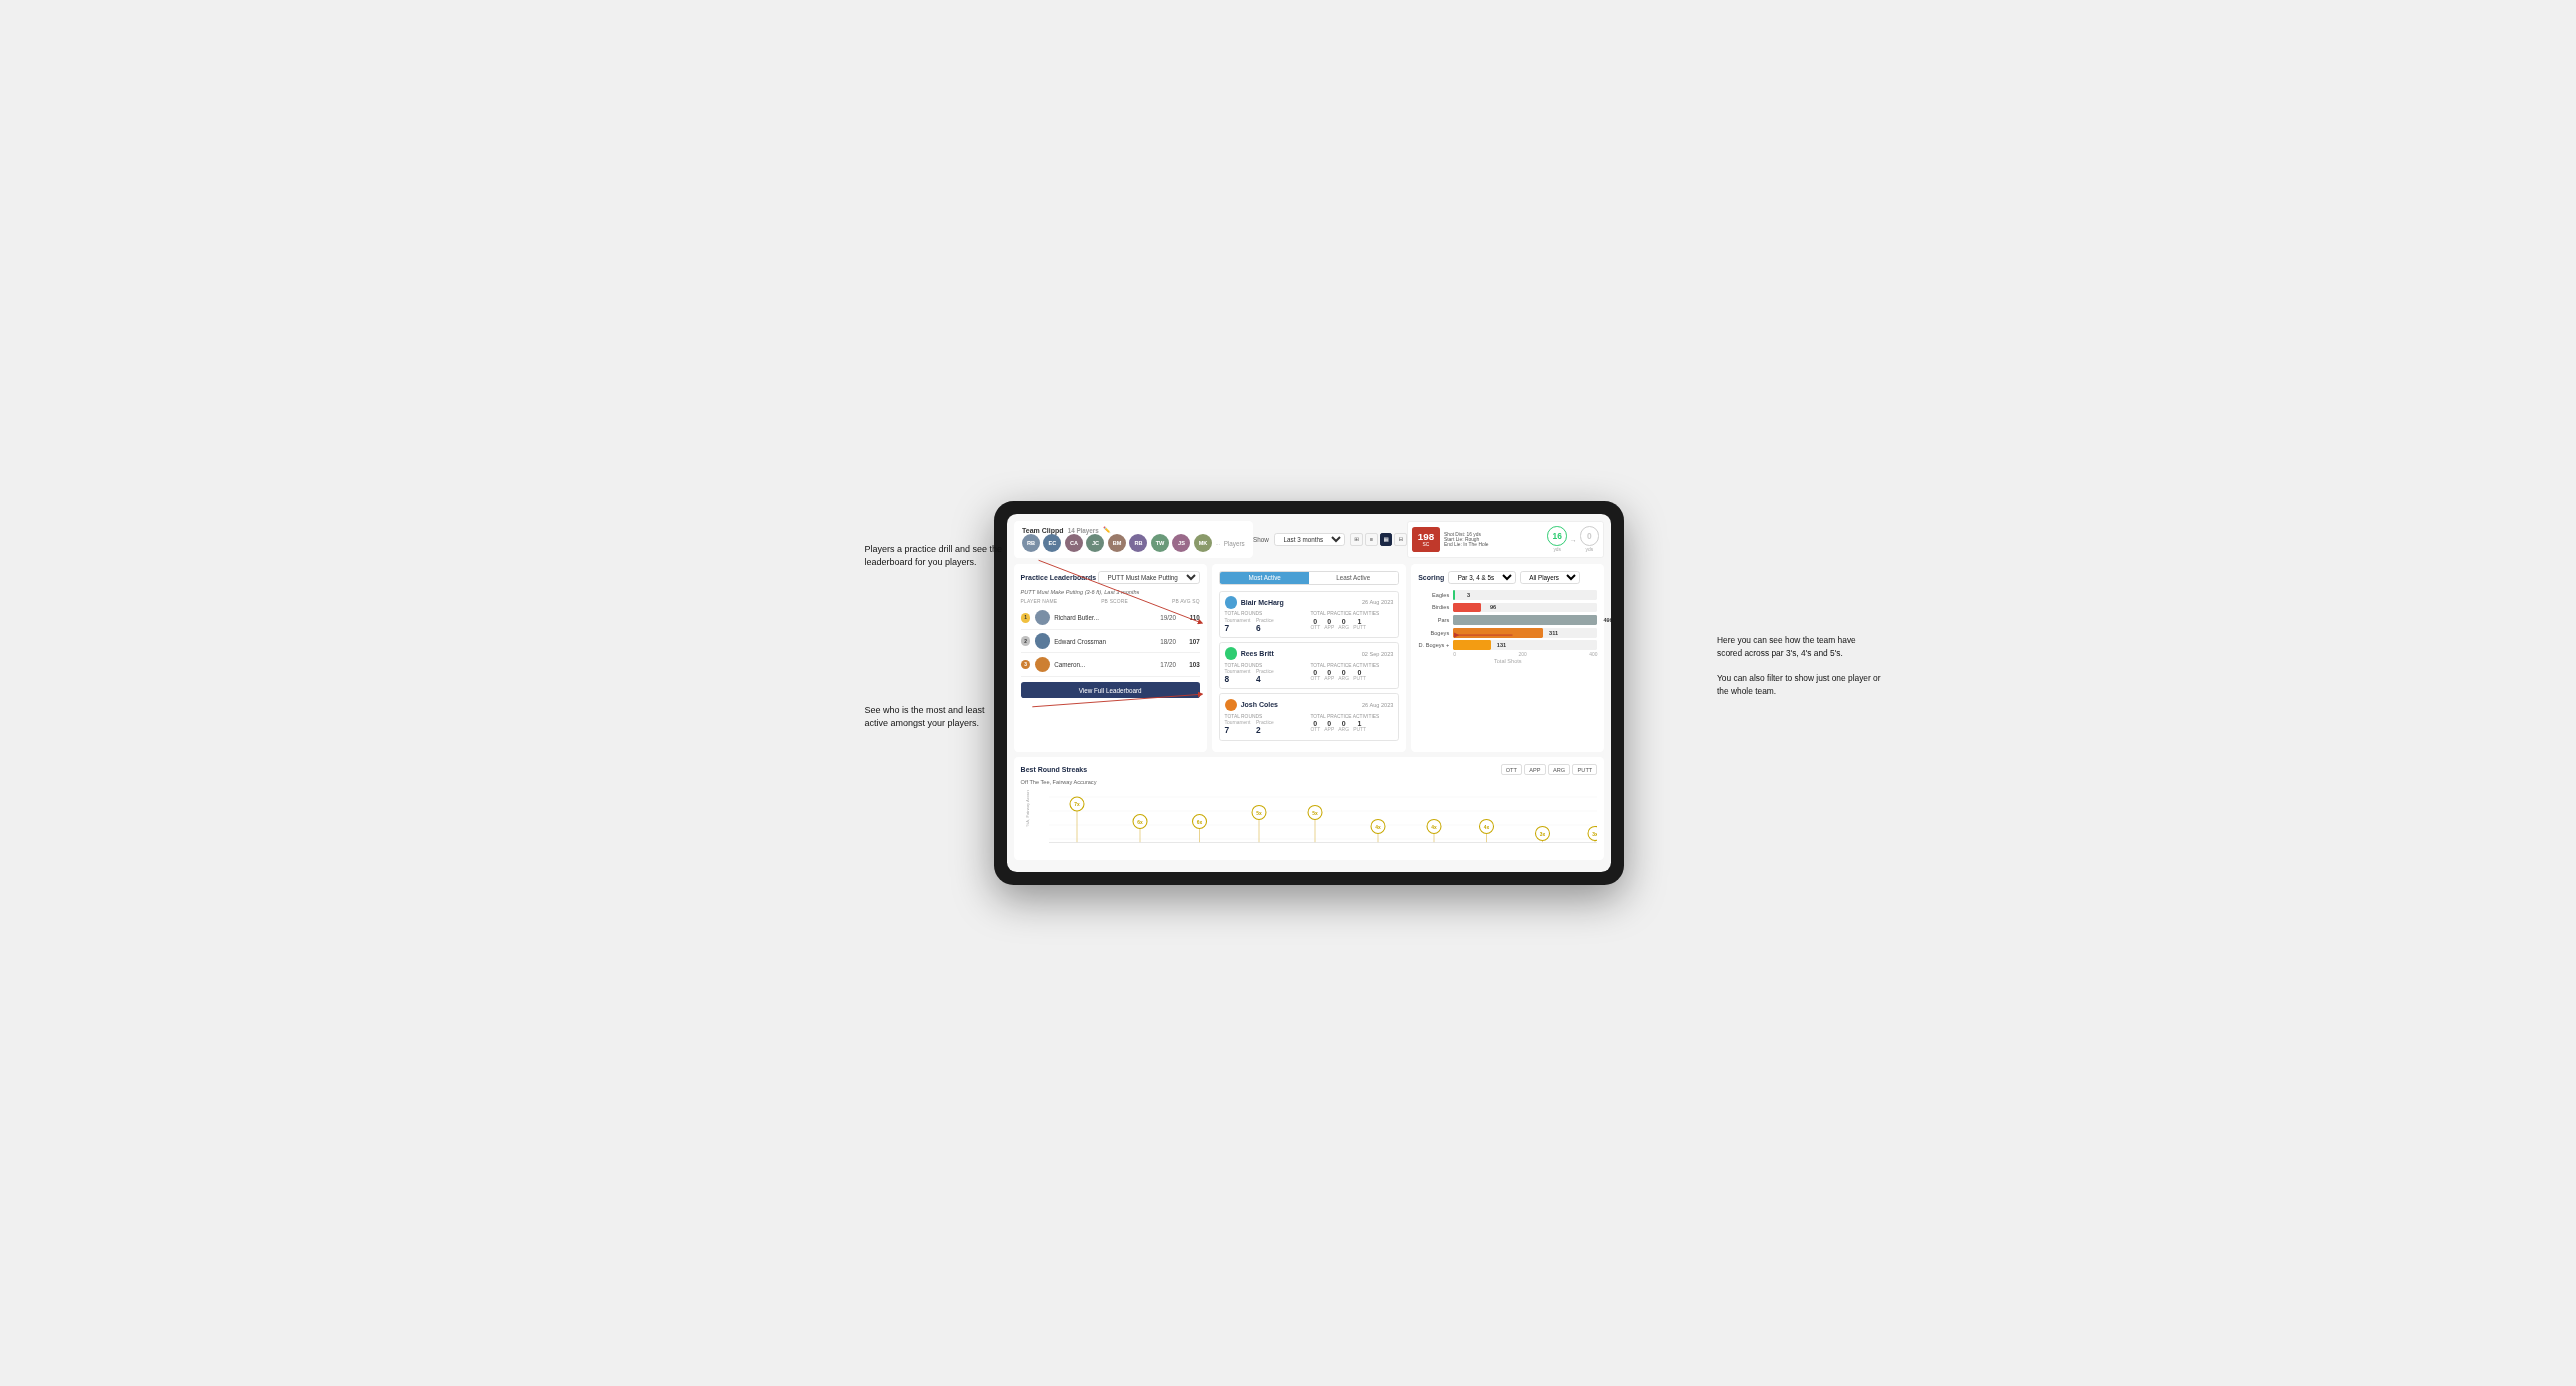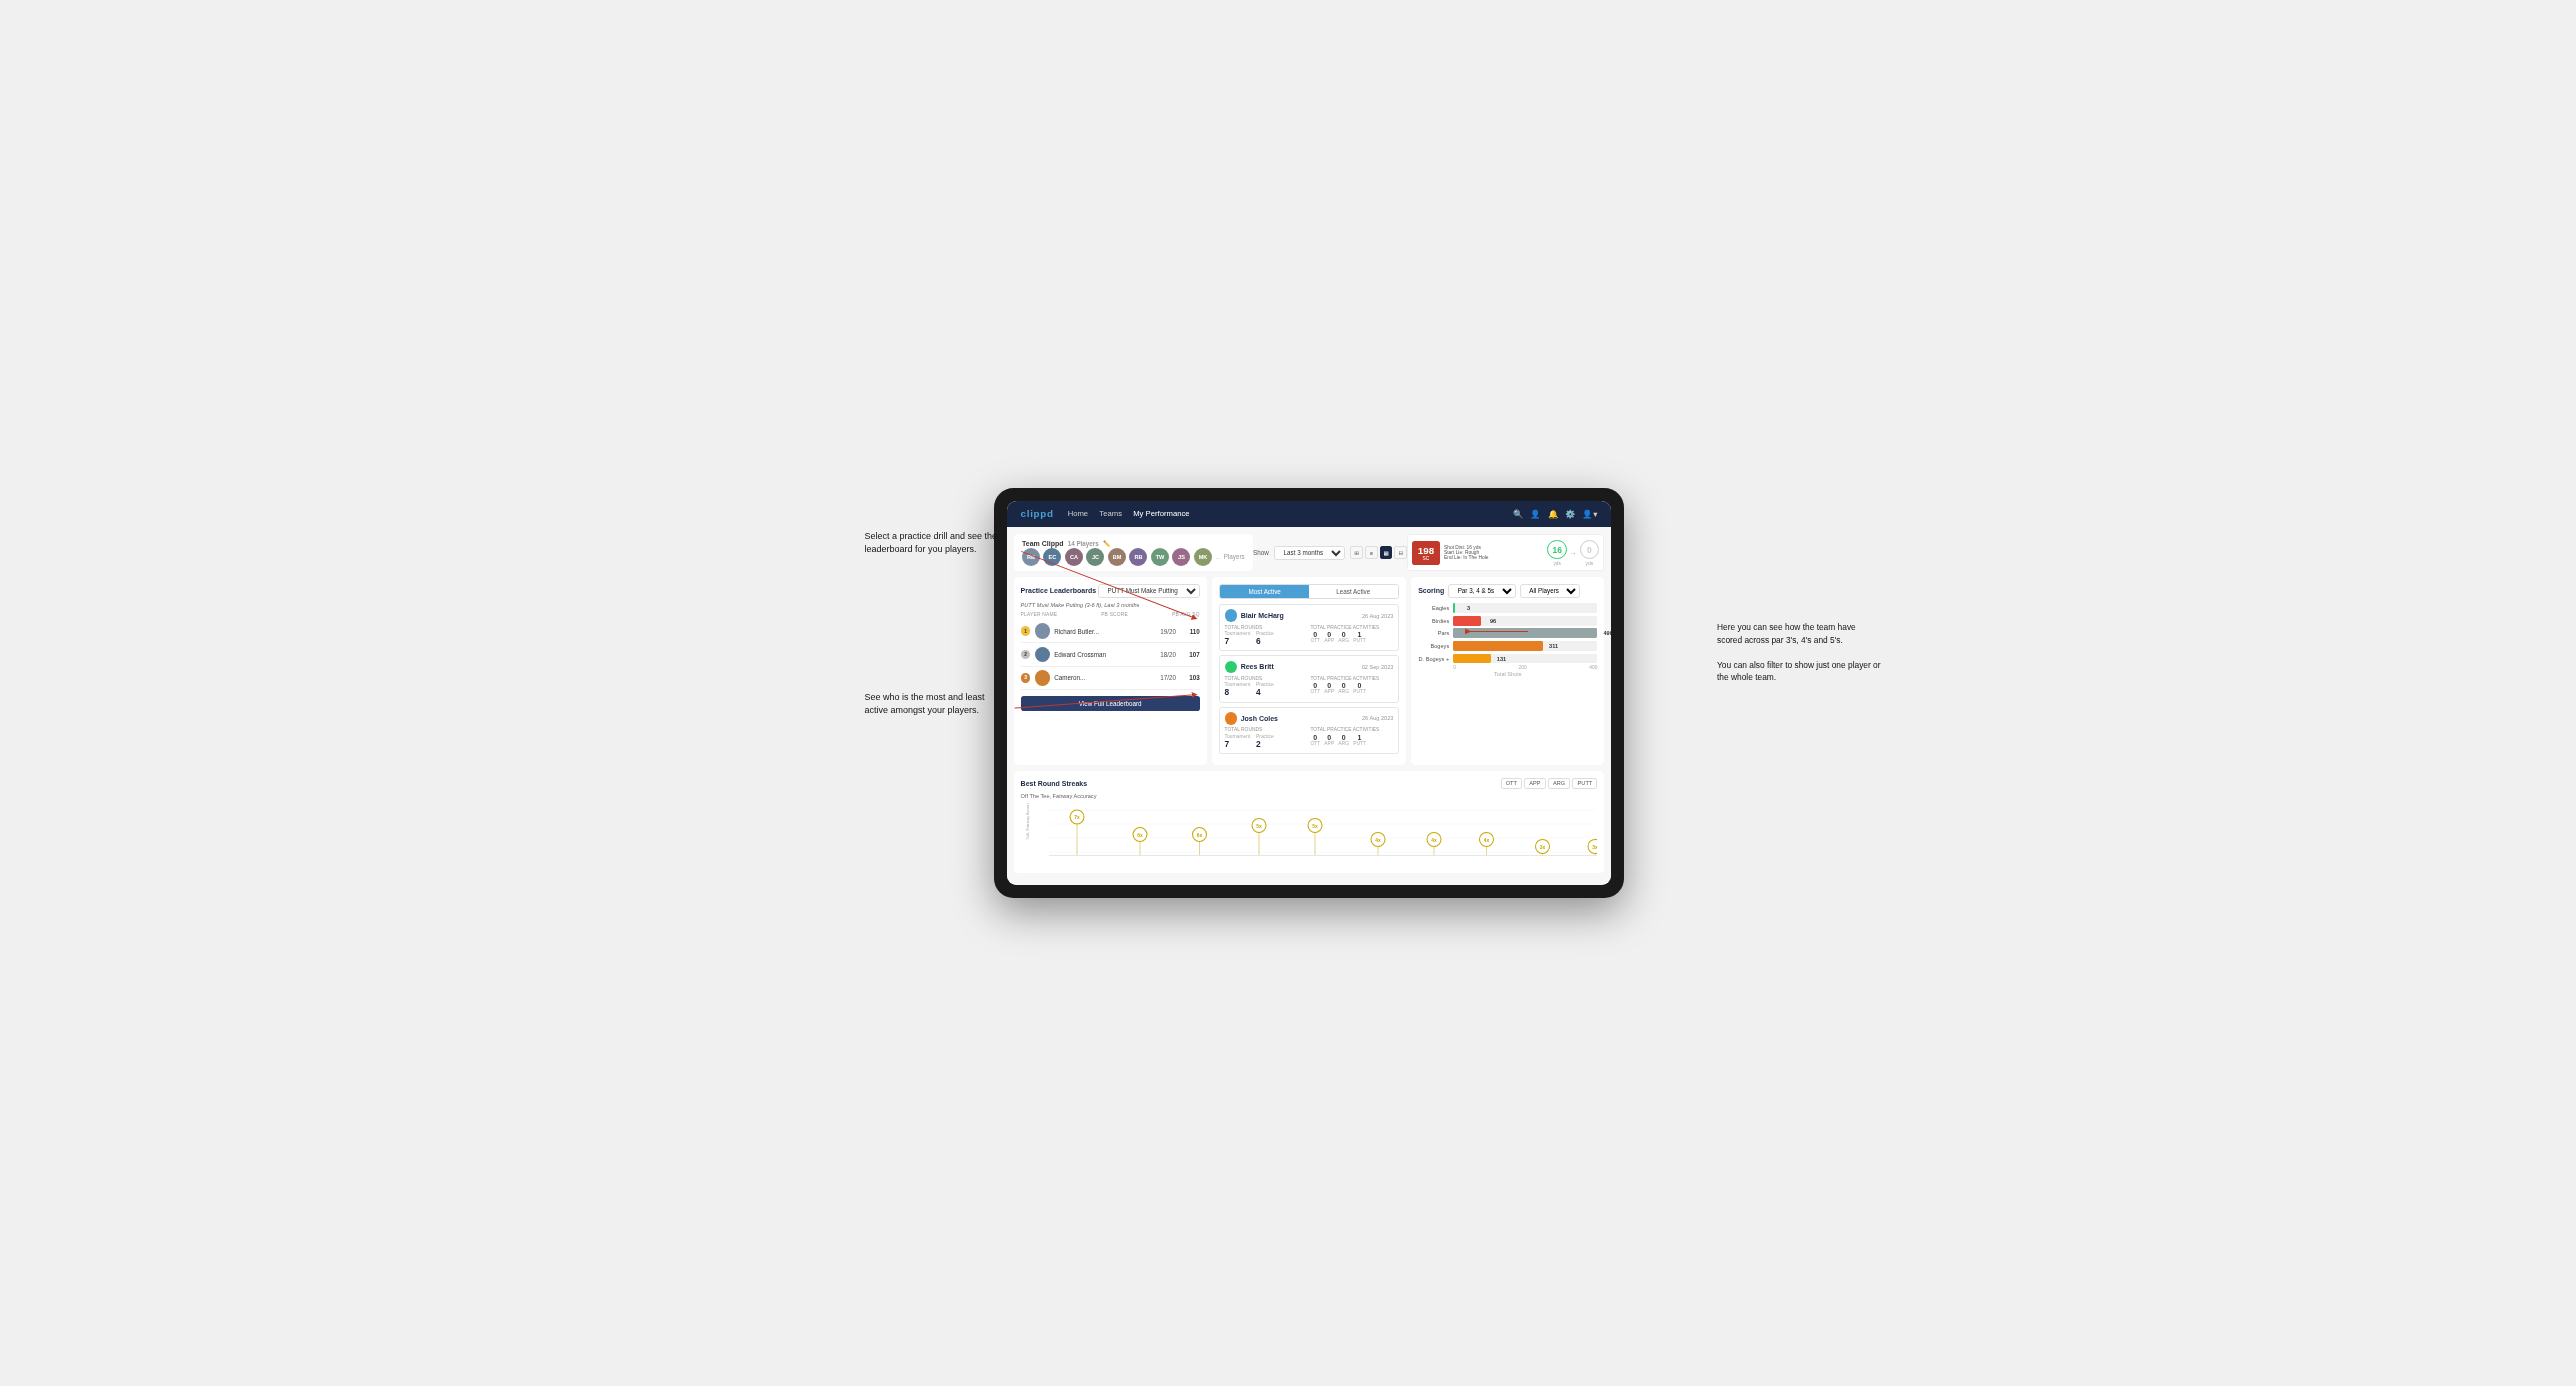--- a/index.html
+++ b/index.html
@@ -646,48 +646,33 @@
       padding: 5.6px 8.4px;
       flex: 1;
     }
   </style>
 </head>
 <body>
 
 <div class="page-wrapper">
 
   <div class="annotation ann-top-left">
-    <span>Select a practice drill and see the leaderboard for you players.</span>
+    <span>Players a practice drill and see the leaderboard for you players.</span>
   </div>
   <div class="annotation ann-mid-left">
     <span>See who is the most and least active amongst your players.</span>
   </div>
   <div class="annotation ann-right" style="position:absolute; top:133px; right:-174px; max-width:165px; font-size:8.4px; line-height:1.5;">
     Here you can see how the team have scored across par 3's, 4's and 5's.<br><br>
     You can also filter to show just one player or the whole team.
   </div>
 
   <div class="tablet-frame">
     <div class="tablet-screen">
 
-      <div class="nav-bar">
-        <div class="nav-logo">clippd</div>
-        <div class="nav-links">
-          <a class="nav-link">Home</a>
-          <a class="nav-link">Teams</a>
-          <a class="nav-link active">My Performance</a>
-        </div>
-        <div class="nav-icons">
-          <span class="nav-icon">🔍</span>
-          <span class="nav-icon">👤</span>
-          <span class="nav-icon">🔔</span>
-          <span class="nav-icon">⚙️</span>
-          <span class="nav-icon">👤▾</span>
-        </div>
-      </div>
 
 
       <div class="main-content">
 
         <div class="header-row">
           <div class="team-header-panel">
             <div class="team-title">
               <span>Team Clippd</span>
               <span style="color:#999;font-size:6.3px;">14 Players</span>
               <span class="edit-icon">✏️</span>

